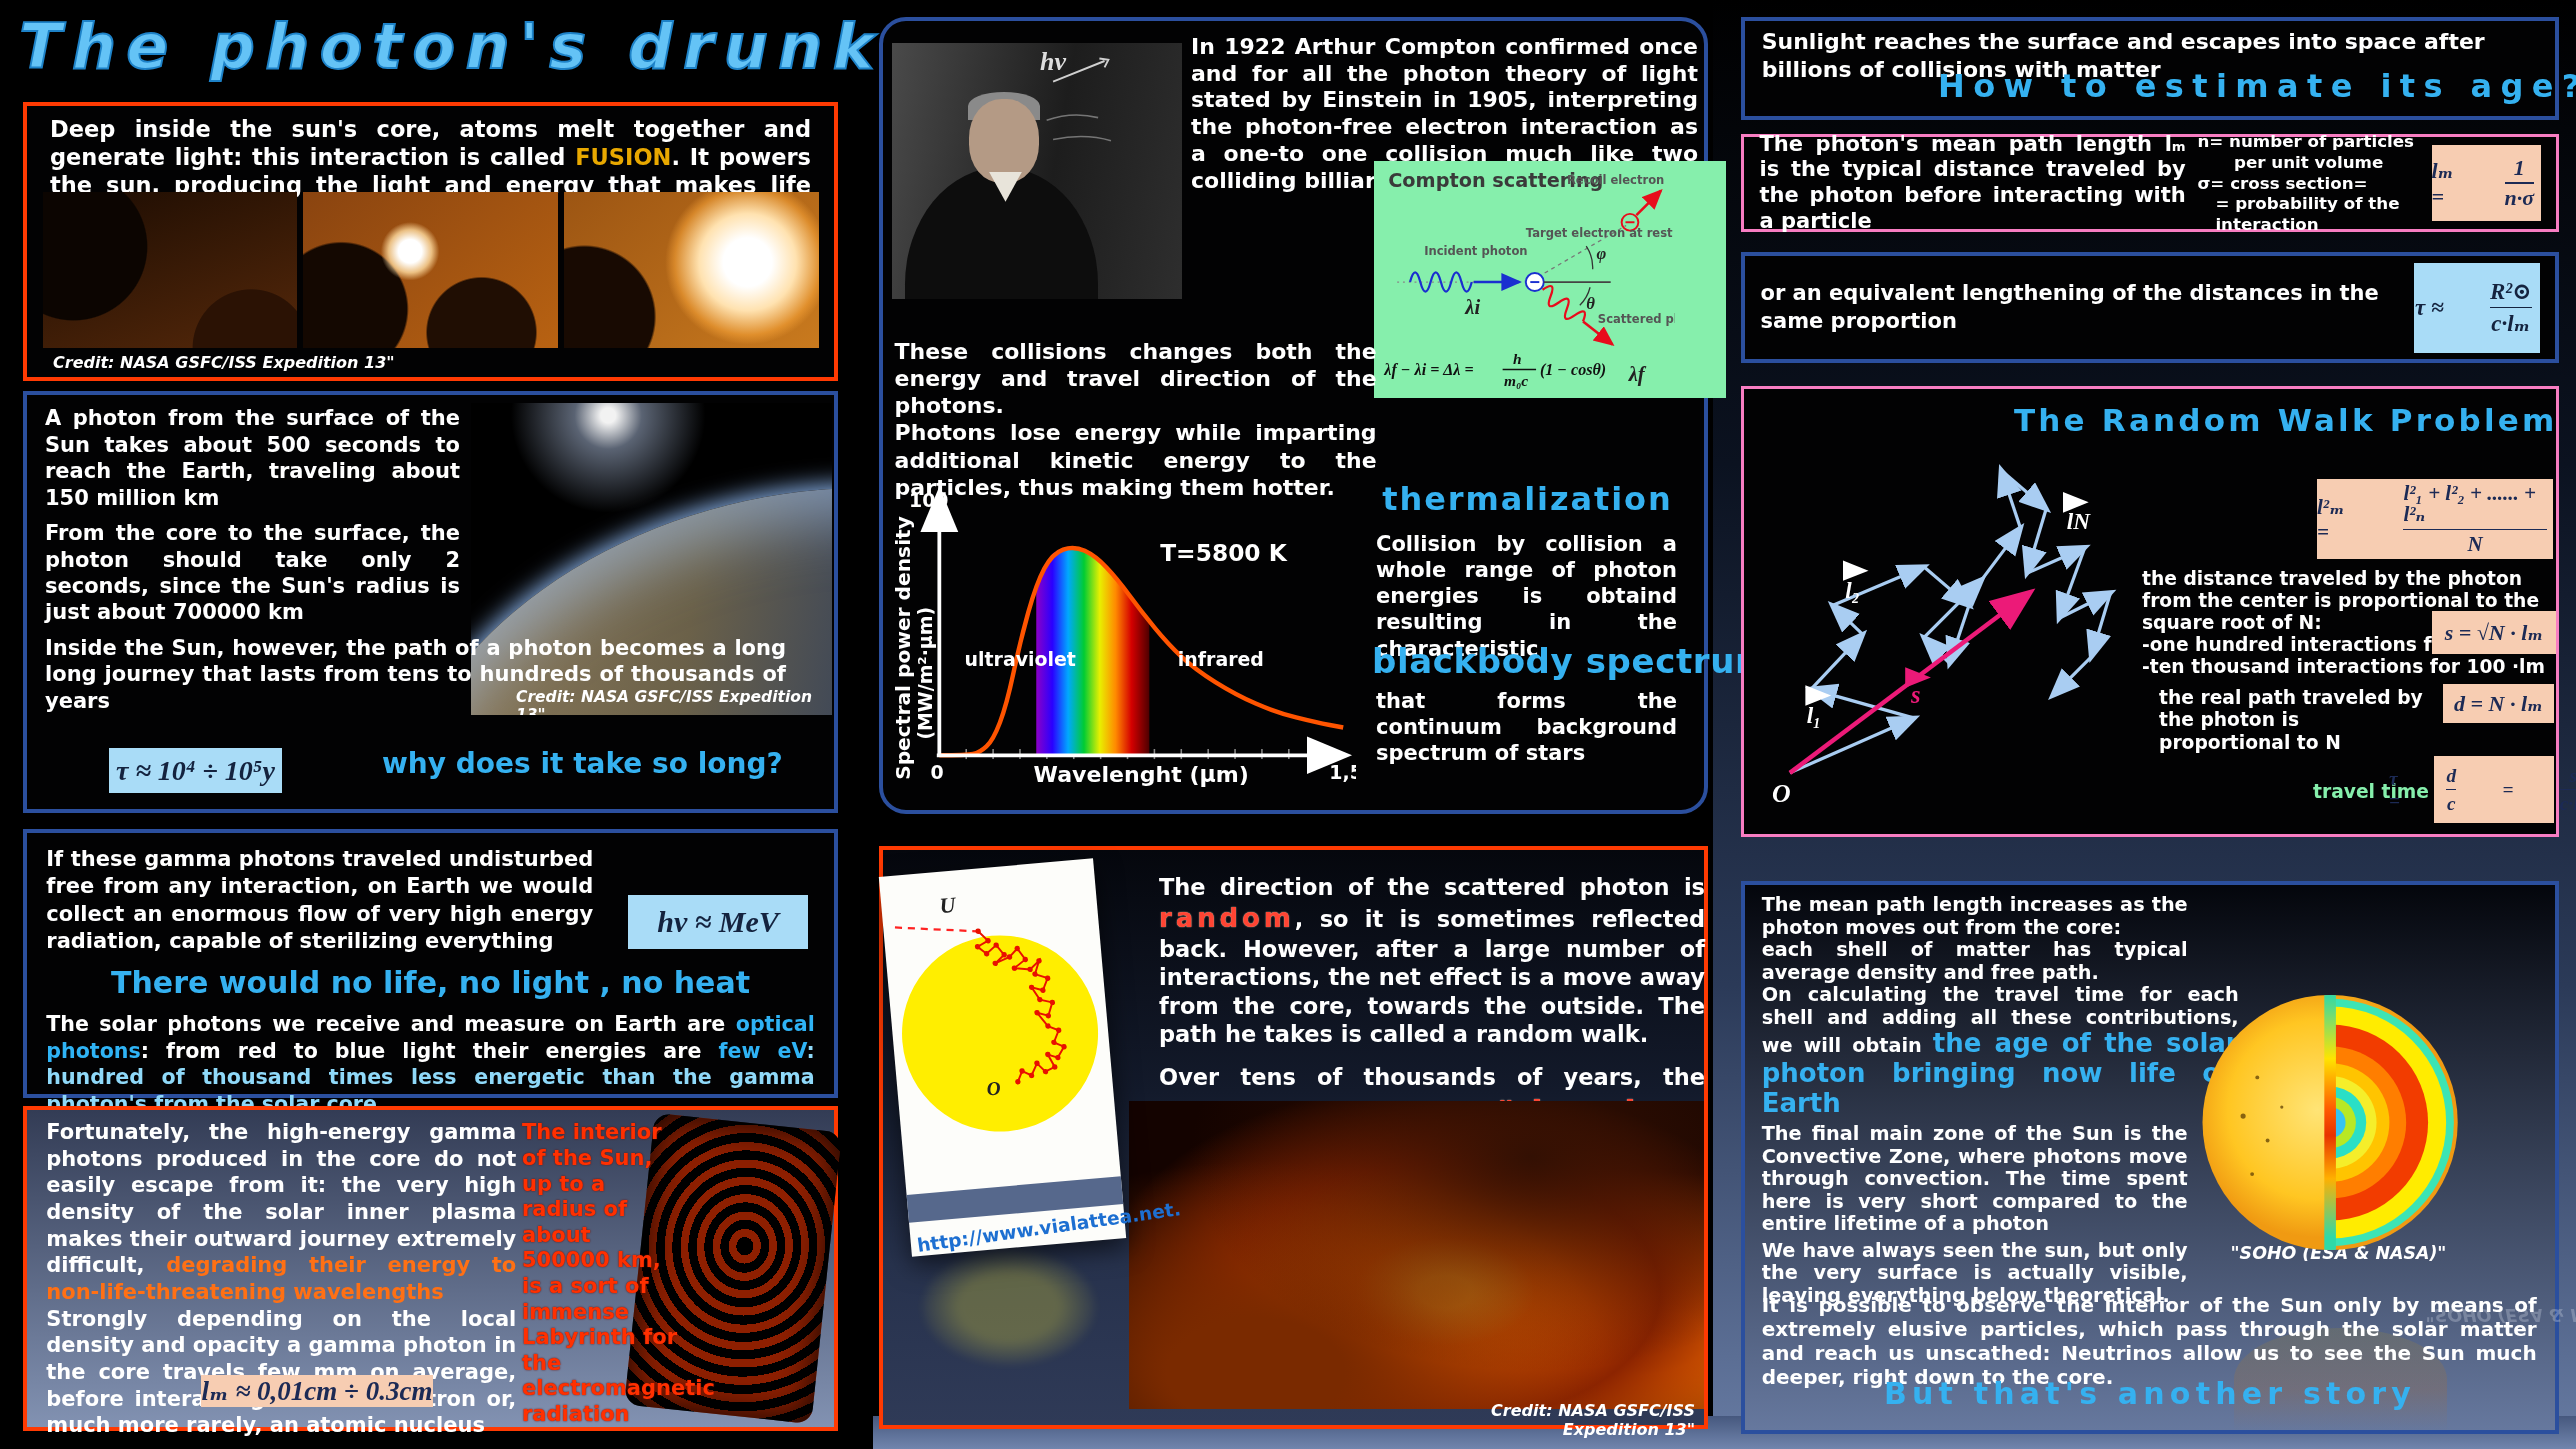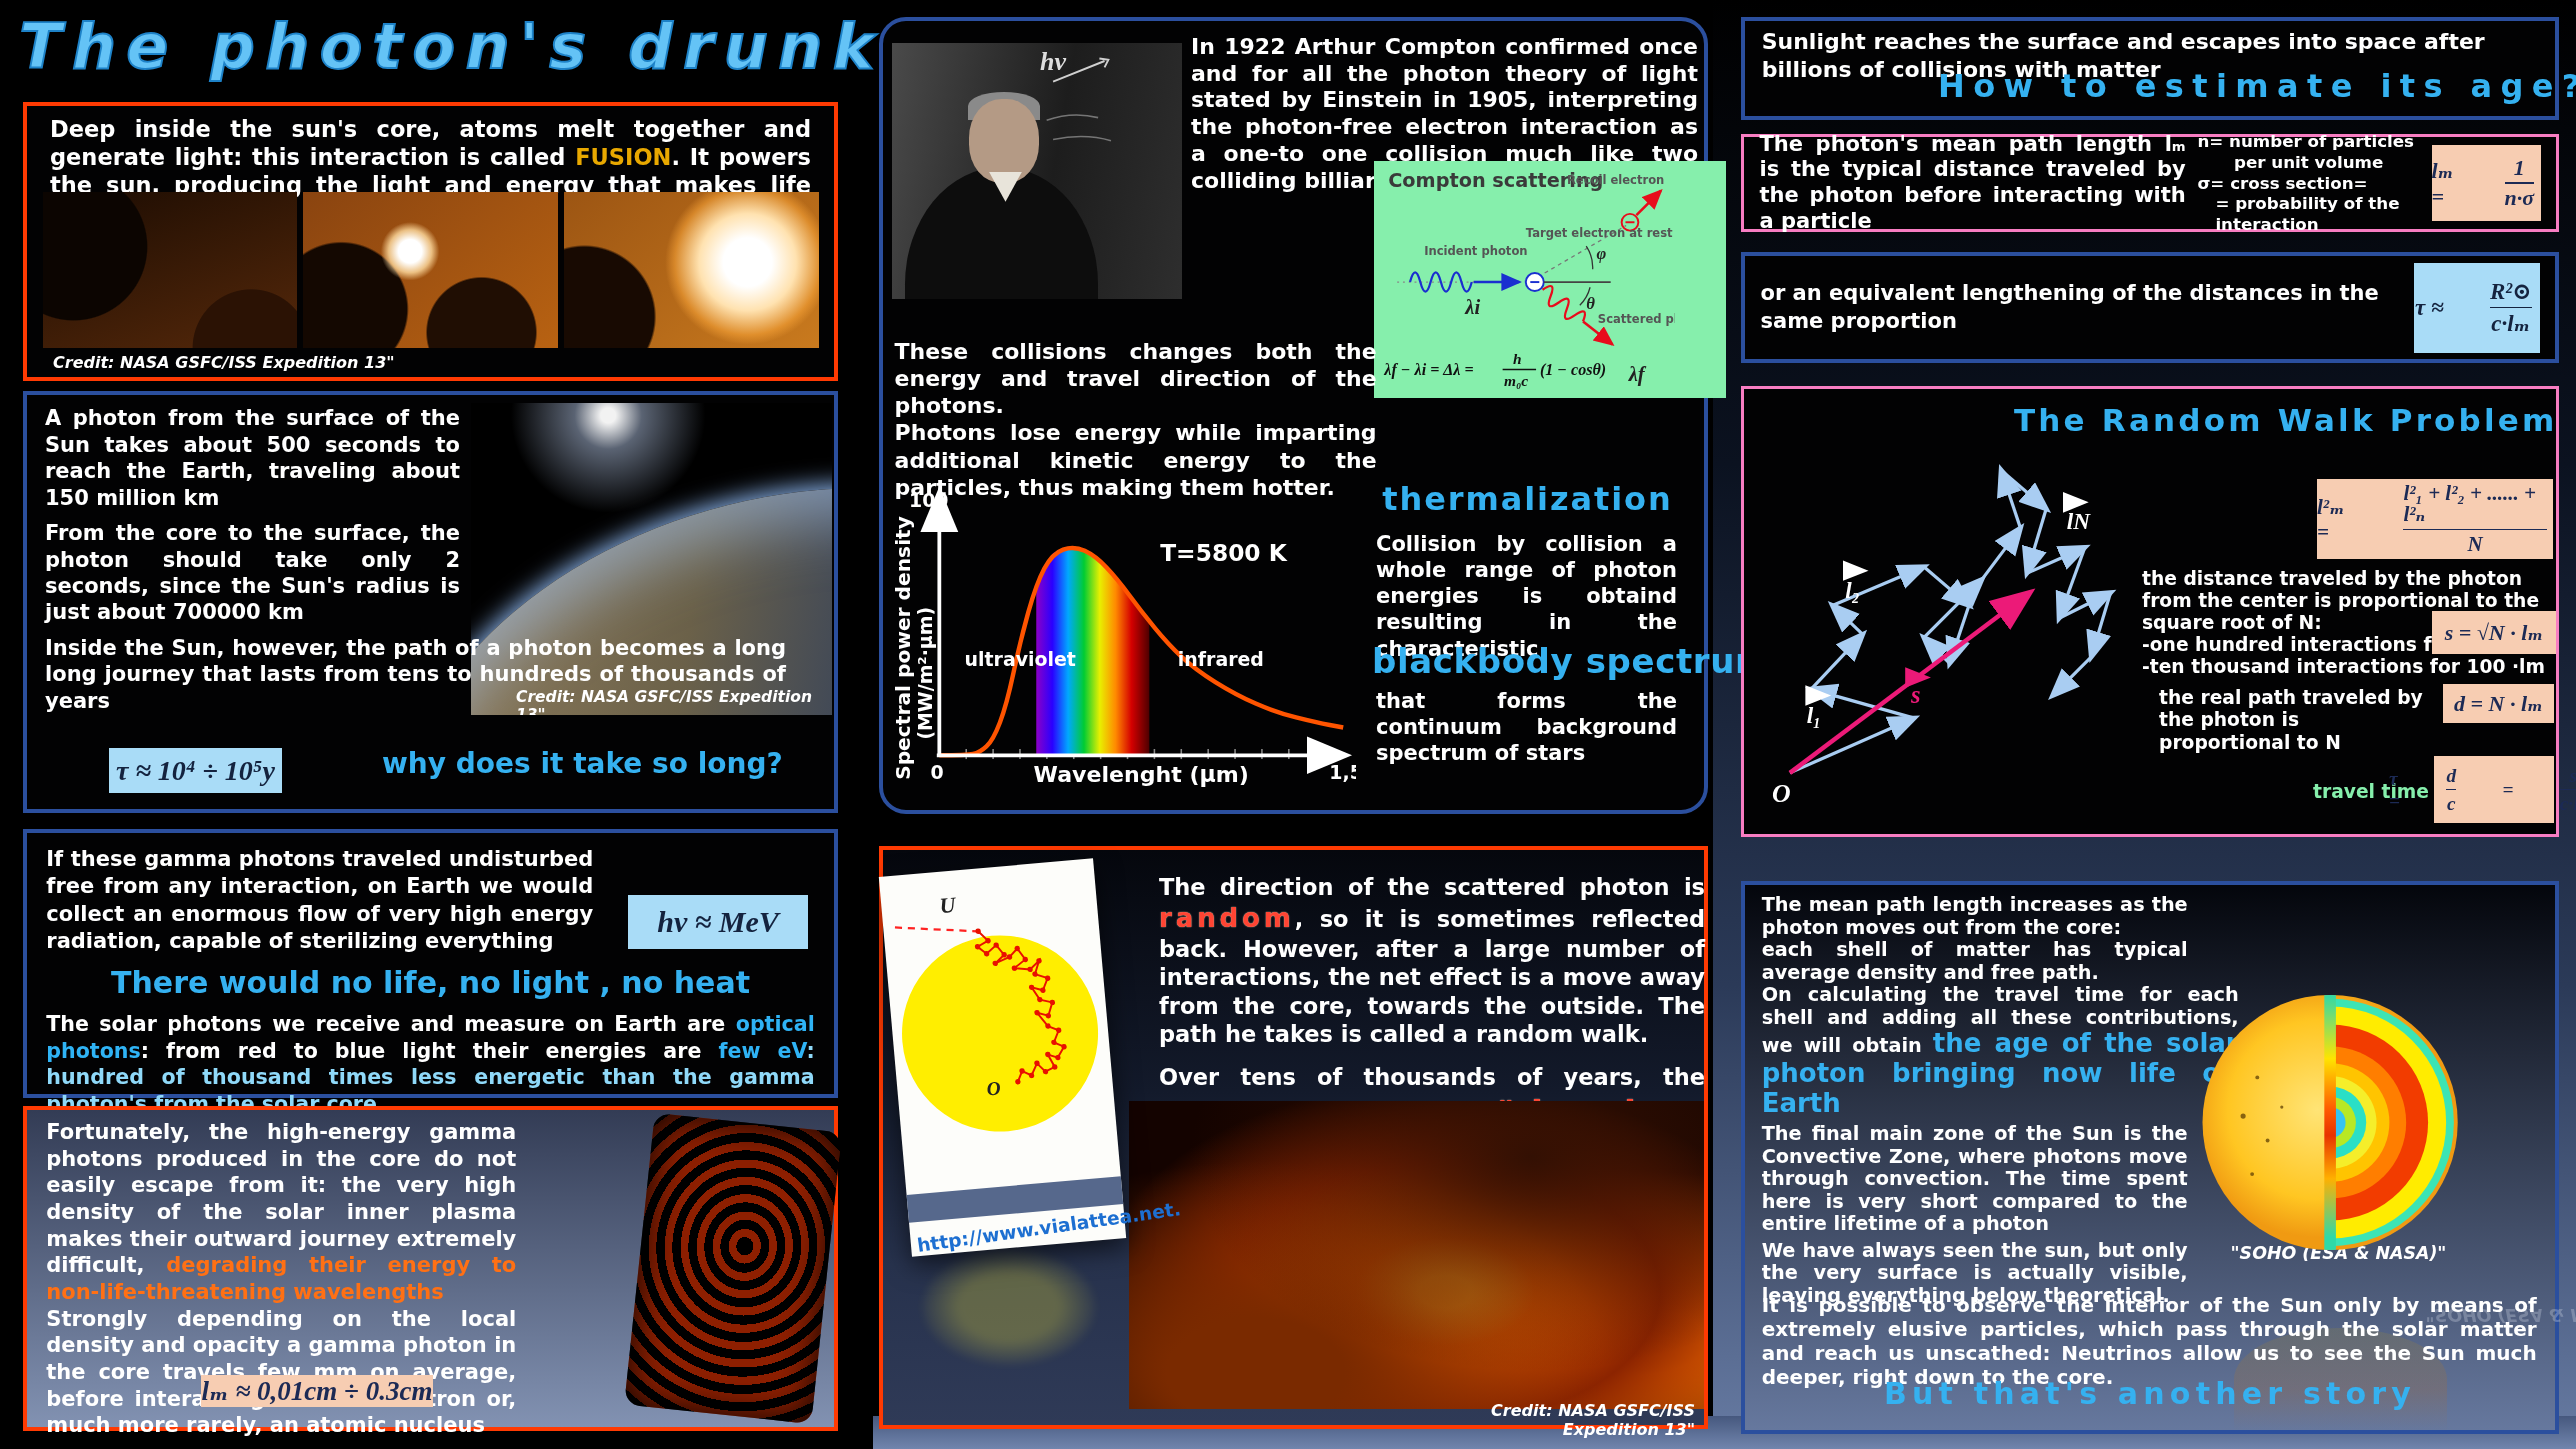--- a/index.html
+++ b/index.html
@@ -125,20 +125,21 @@
     <div class="txt" style="margin:13px 19.3px 0;font-size:21px;line-height:1.3;width:547px;">If these gamma photons traveled undisturbed free from any interaction, on Earth we would collect an enormous flow of very high energy radiation, capable of sterilizing everything</div>
     <div class="fbox fbox-blue" style="right:26px;top:62px;width:180px;height:54px;font-size:30px;">hν ≈ MeV</div>
     <div class="heading-blue" style="text-align:center;font-size:30px;margin-top:10.3px;">There would  no life, no light , no heat</div>
     <div class="txt" style="margin:10.3px 19.3px 0;font-size:20.6px;line-height:1.3;"><span>The solar photons we receive and measure on Earth are </span><span class="blue-kw">optical photons</span><span>: from red to blue light their energies are </span><span class="blue-kw">few eV</span><span class="lightblue">: hundred of thousand times less energetic than the gamma photon's from the solar core</span></div>
   </div>
 
   <div class="panel b-orange" style="left:23px;top:1106px;width:815px;height:325px;background:linear-gradient(180deg,#333c55,#8292b2);">
     <div class="spiral"></div>
     <div class="txt" style="position:absolute;left:19.3px;top:9px;width:470px;font-size:21px;line-height:1.27;"><span>Fortunately, the high-energy gamma photons produced in the core do not easily escape from it: the very high density of the solar inner plasma makes their outward journey extremely difficult, </span><span class="orange-kw">degrading their energy to non-life-threatening wavelengths</span><br><span>Strongly depending on the local density and opacity a gamma photon in the core travels few mm on average, before interacting with an electron or, much more rarely, an atomic nucleus</span></div>
     <div class="fbox fbox-peach" style="left:174px;top:265px;width:232px;height:32px;font-size:27px;">lₘ ≈ 0,01cm ÷ 0.3cm</div>
+    <div style="position:absolute;left:495px;top:10.3px;width:162px;font-size:21px;font-weight:bold;color:#ff3000;text-shadow:0 0 1.9px #6e0a00;line-height:1.22;z-index:2;">The interior of the Sun, up to a radius of about 500000 km, is a sort of immense Labyrinth for the electromagnetic radiation</div>
   </div>
 
   <div class="panel b-blue" style="left:879px;top:16.7px;width:829px;height:797px;border-radius:27px;">
     <div class="photo">
       <div class="suit"></div>
       <div class="hair"></div>
       <div class="head"></div>
       <div class="collar"></div>
       <div class="chalk">hν</div>
       <svg width="290" height="256" style="position:absolute;left:0;top:0;" viewBox="0 0 450 398">

